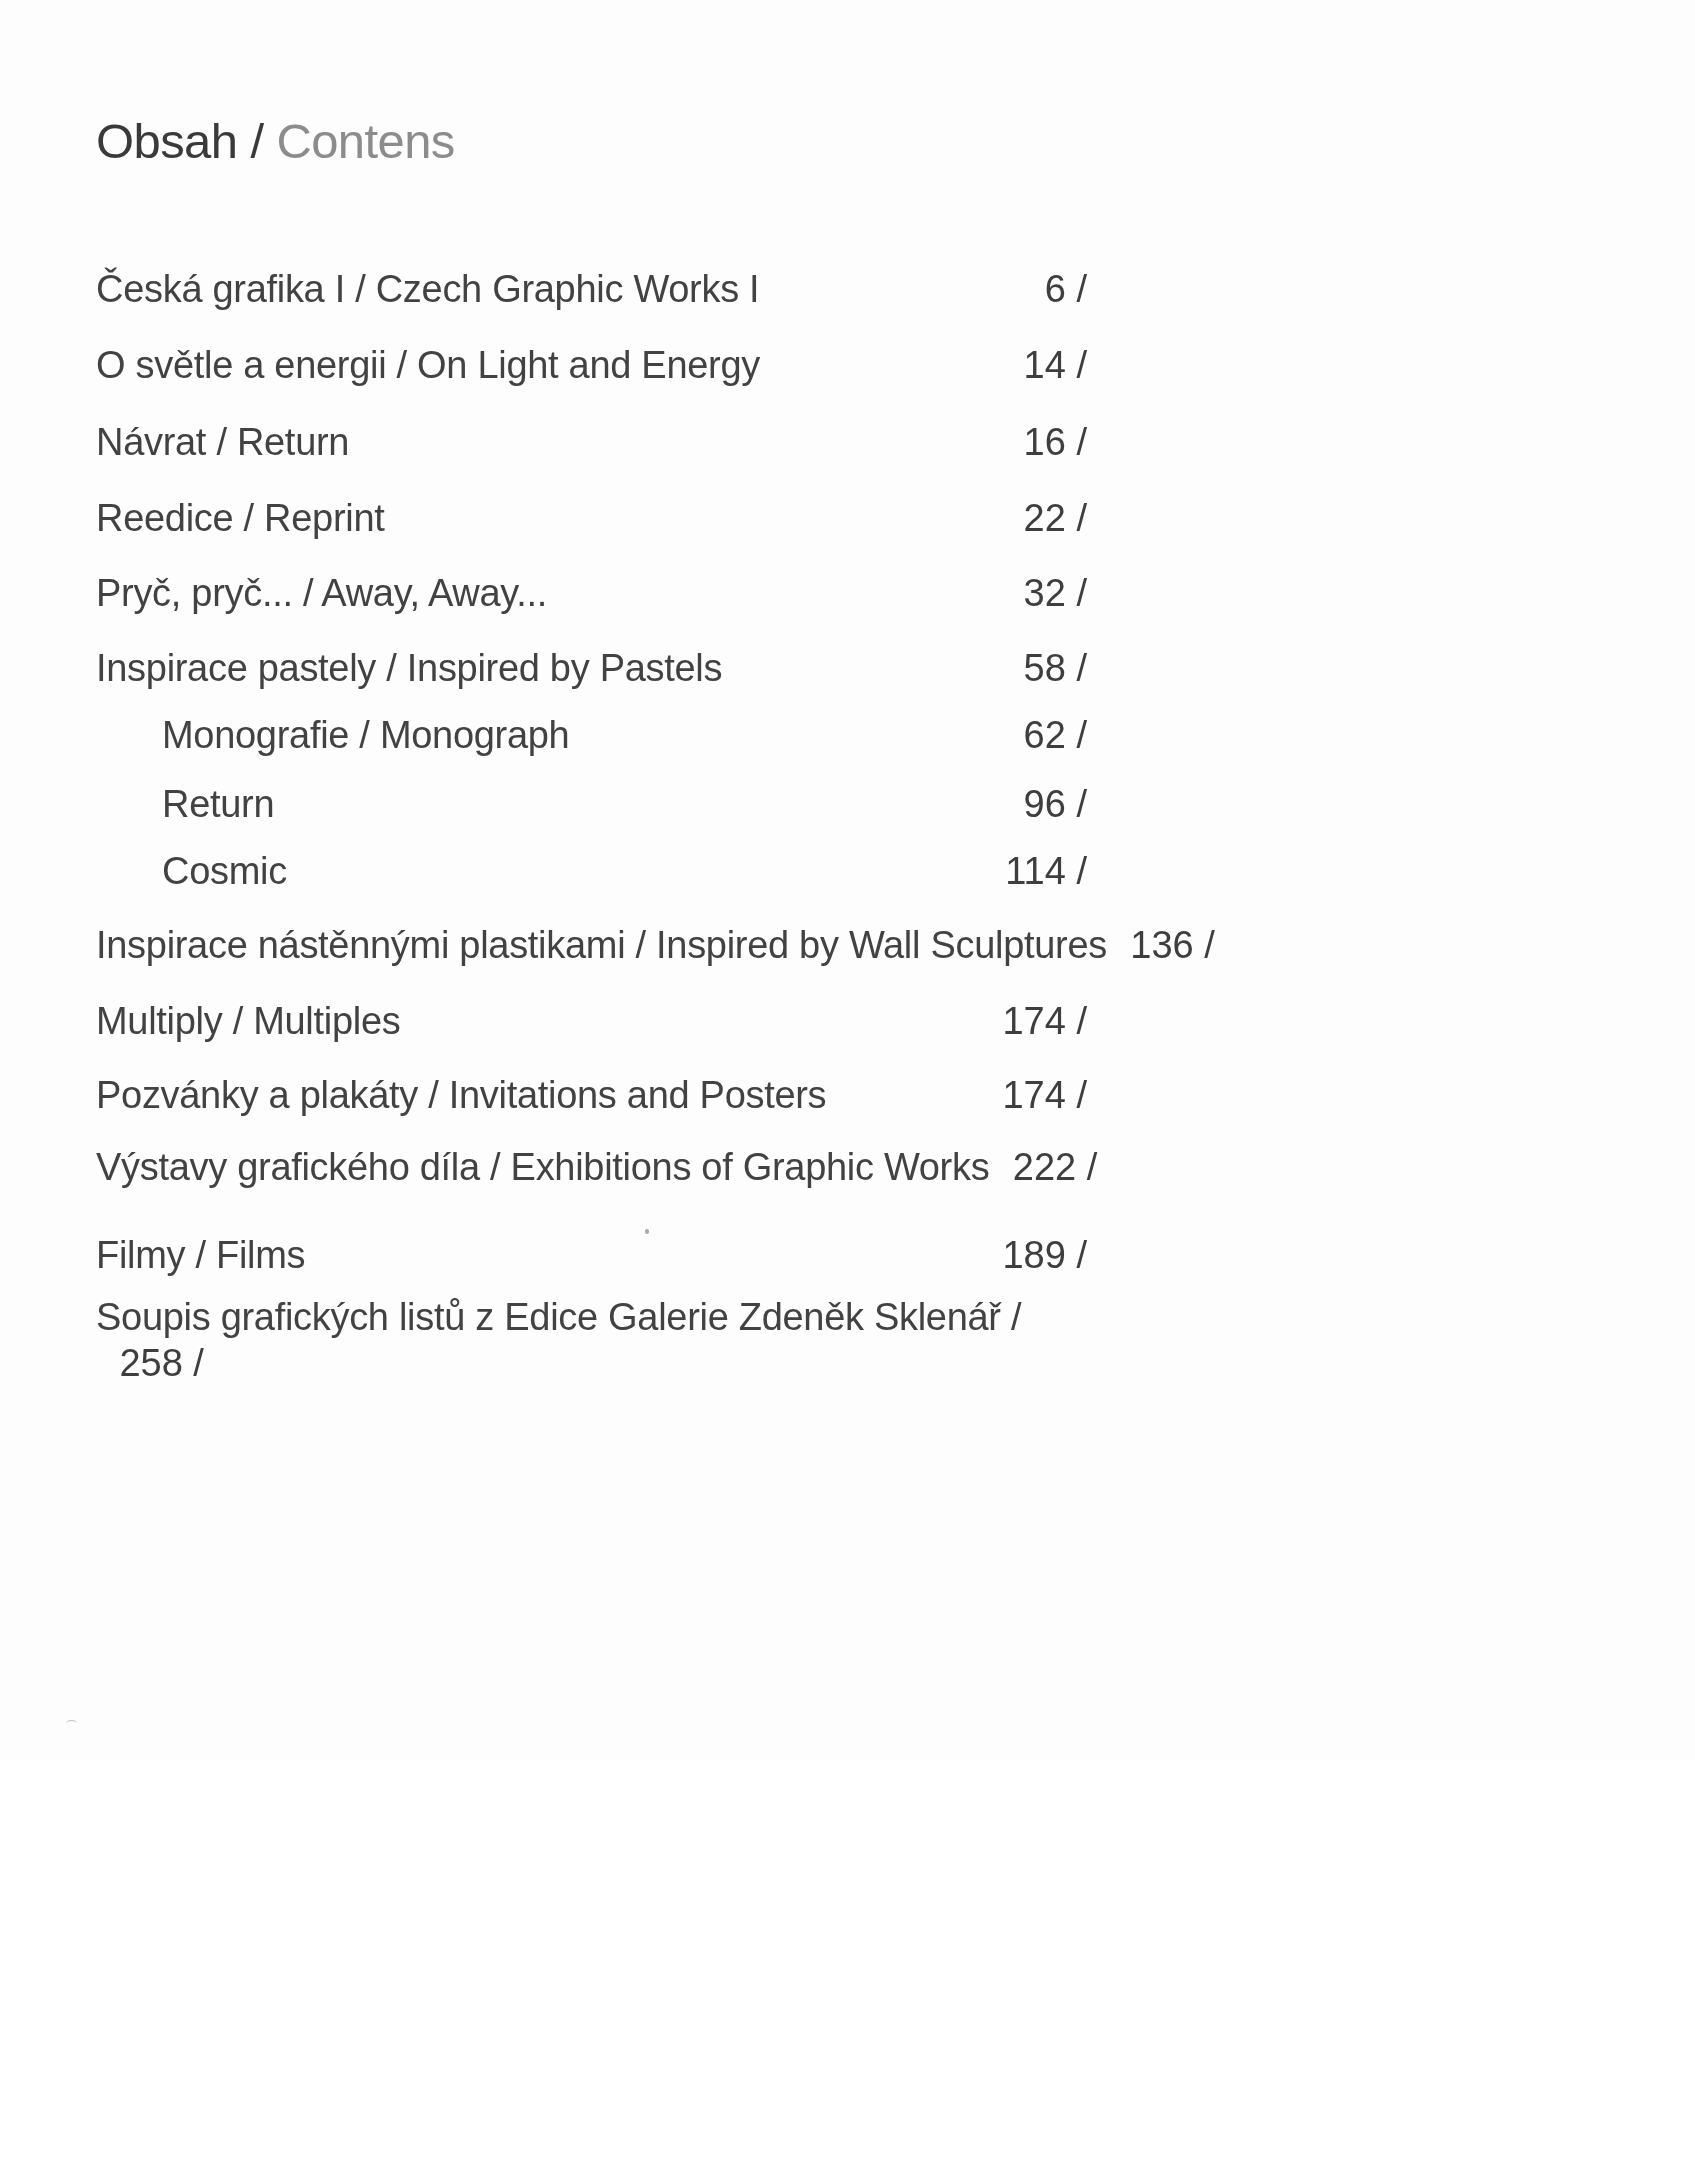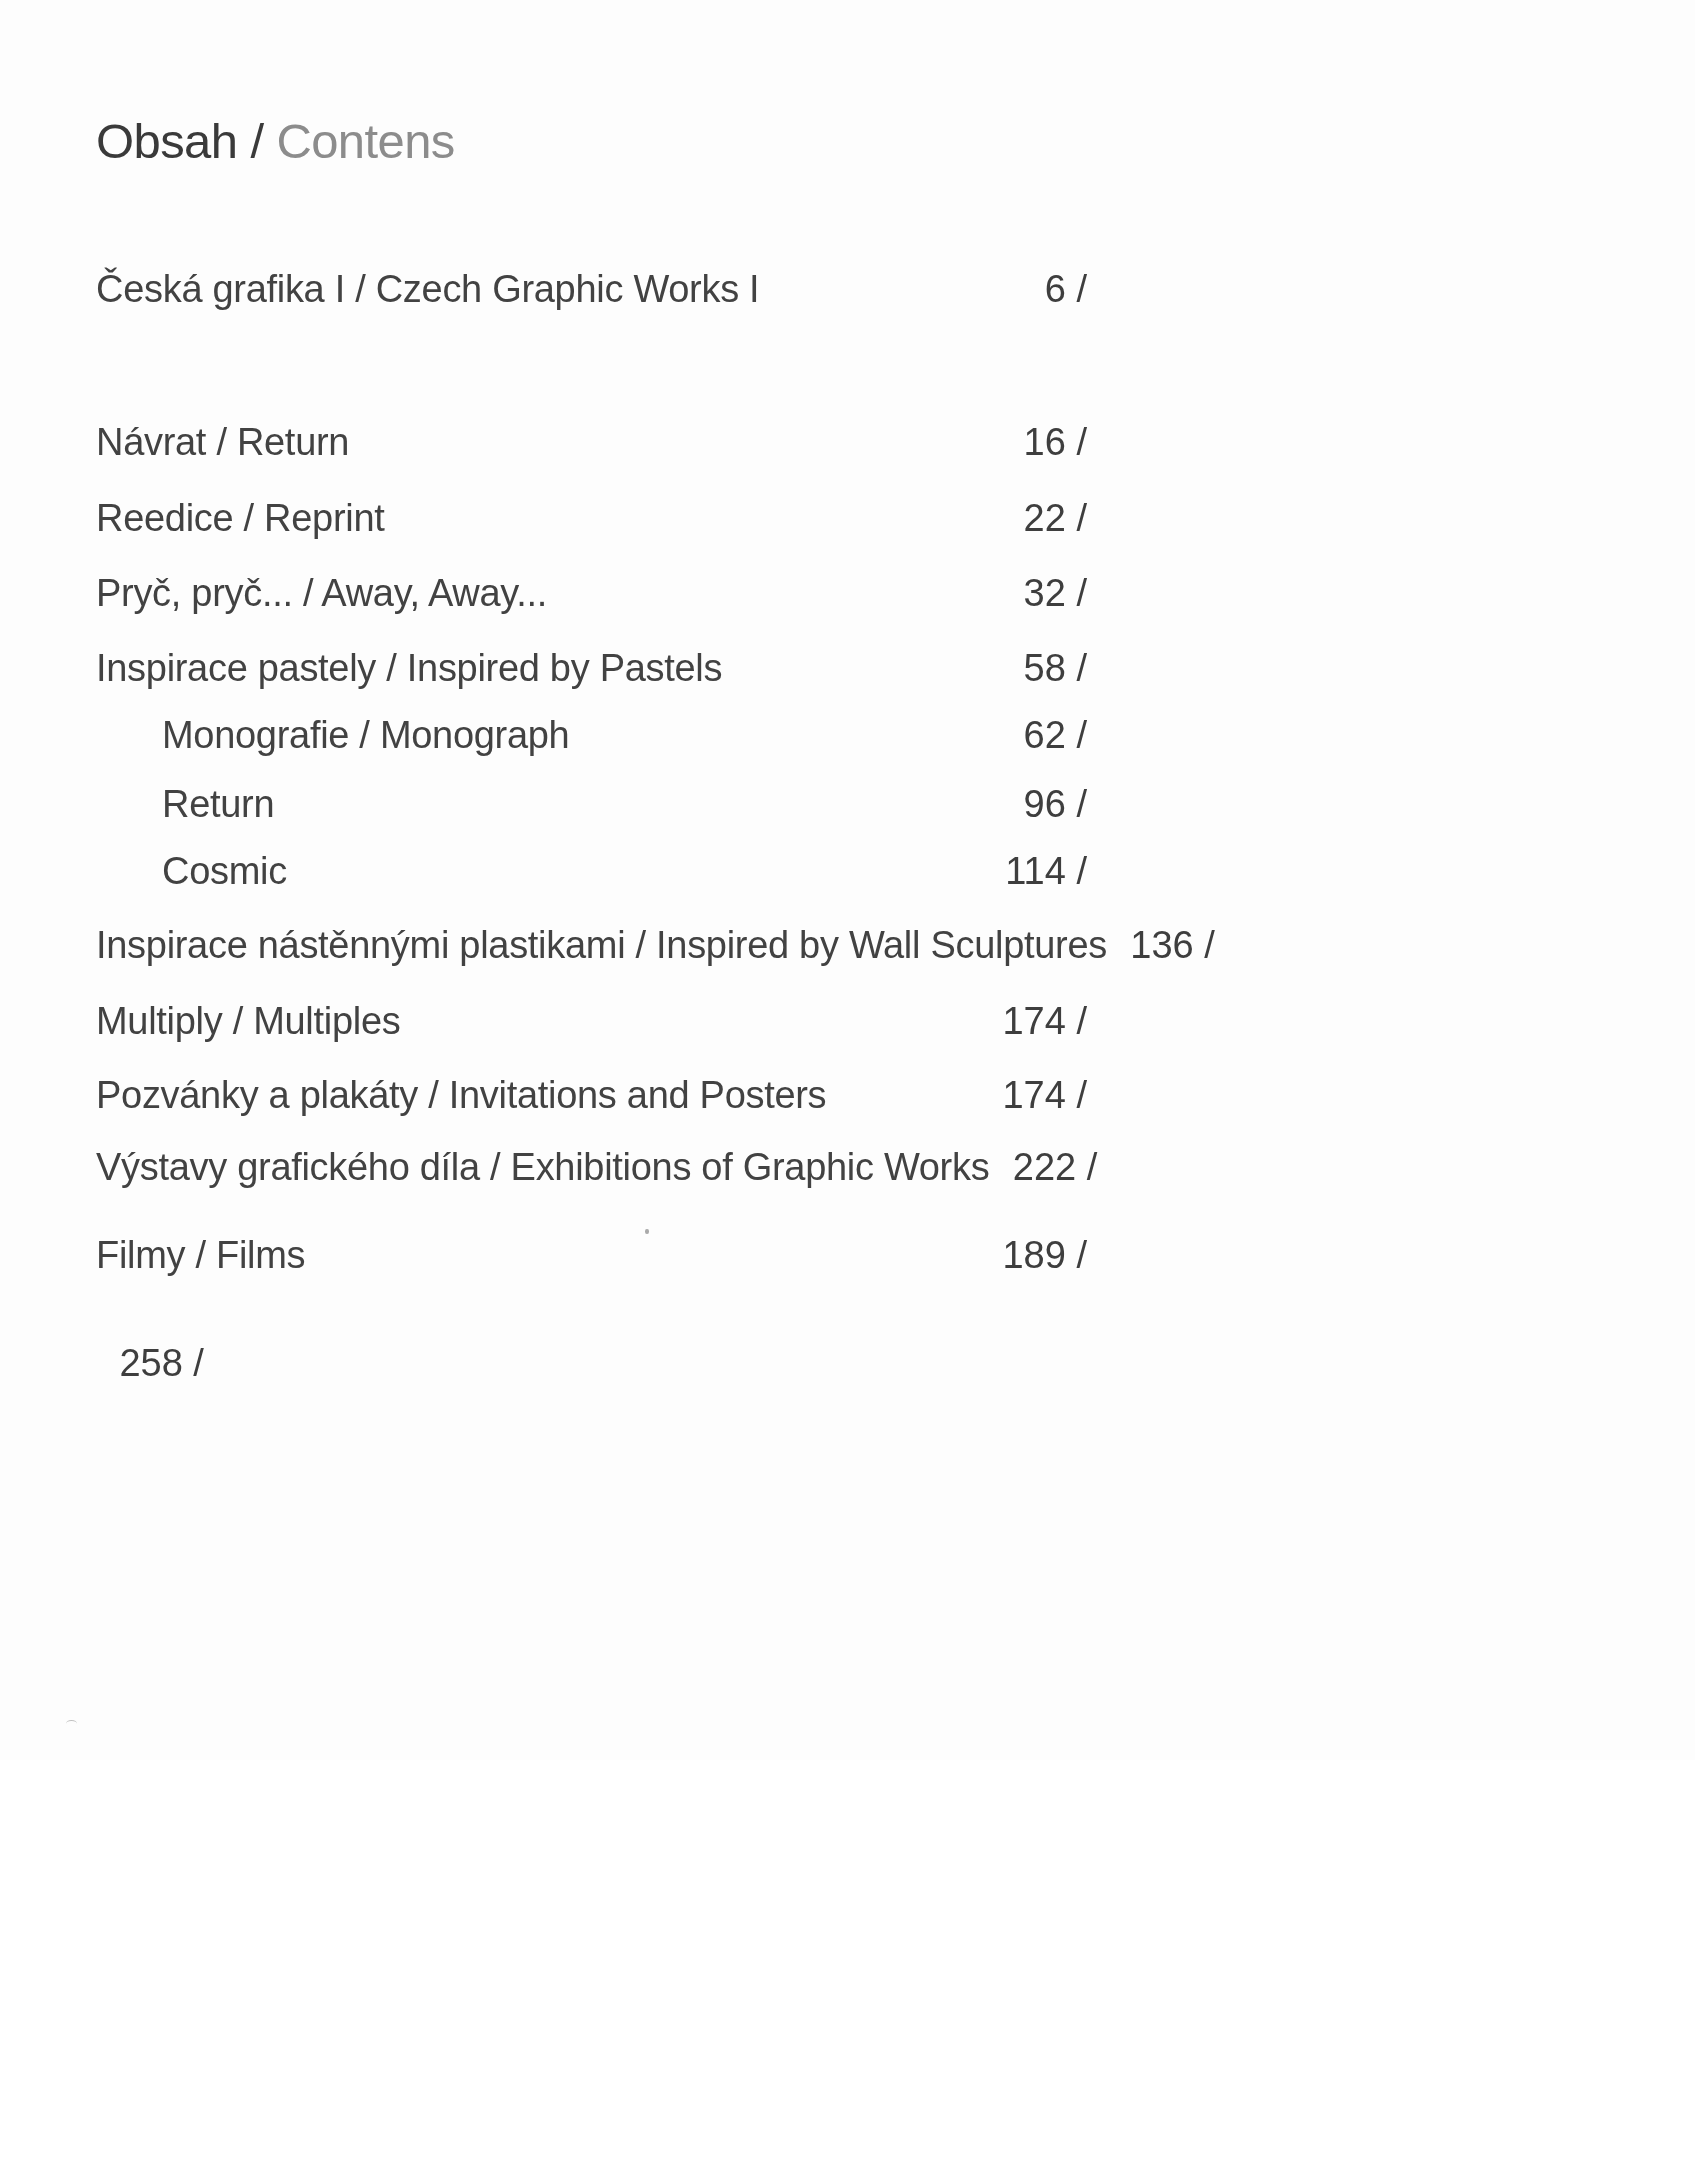--- a/index.html
+++ b/index.html
@@ -85,20 +85,24 @@
 <div class="page">
 
   <div class="page-title">
     <span class="t-dark">Obsah / </span><span class="t-light">Contens</span>
   </div>
 
   <div class="toc-row" style="top:270px">
     <span class="label">Česká grafika I / Czech Graphic Works I</span>
     <span class="pageno">6 /</span>
   </div>
+  <div class="toc-row" style="top:346px">
+    <span class="label">O světle a energii / On Light and Energy</span>
+    <span class="pageno">14 /</span>
+  </div>
   <div class="toc-row" style="top:423px">
     <span class="label">Návrat / Return</span>
     <span class="pageno">16 /</span>
   </div>
   <div class="toc-row" style="top:499px">
     <span class="label">Reedice / Reprint</span>
     <span class="pageno">22 /</span>
   </div>
   <div class="toc-row" style="top:574px">
     <span class="label">Pryč, pryč... / Away, Away...</span>
@@ -133,20 +137,24 @@
     <span class="pageno">174 /</span>
   </div>
   <div class="toc-row" style="top:1148px">
     <span class="label">Výstavy grafického díla / Exhibitions of Graphic Works</span>
     <span class="pageno">222 /</span>
   </div>
   <div class="toc-row" style="top:1236px">
     <span class="label">Filmy / Films</span>
     <span class="pageno">189 /</span>
   </div>
+  <div class="toc-row" style="top:1298px">
+    <span class="label">Soupis grafických listů z Edice Galerie Zdeněk Sklenář /</span>
+    <span class="pageno"></span>
+  </div>
   <div class="toc-row" style="top:1344px">
     <span class="pageno">258 /</span>
   </div>
 
   <div class="speck speck-dot-gray" style="left:645px; top:1229px;"></div>
   <div class="speck speck-squiggle-light" style="left:66px;  top:1720px;"></div>
   <div class="speck speck-dot-faint" style="left:834px; top:1871px;"></div>
   <div class="speck speck-dot-faint" style="left:1668px; top:1942px;"></div>
   <div class="speck speck-comma-dark" style="left:1183px; top:2101px;"></div>
 

